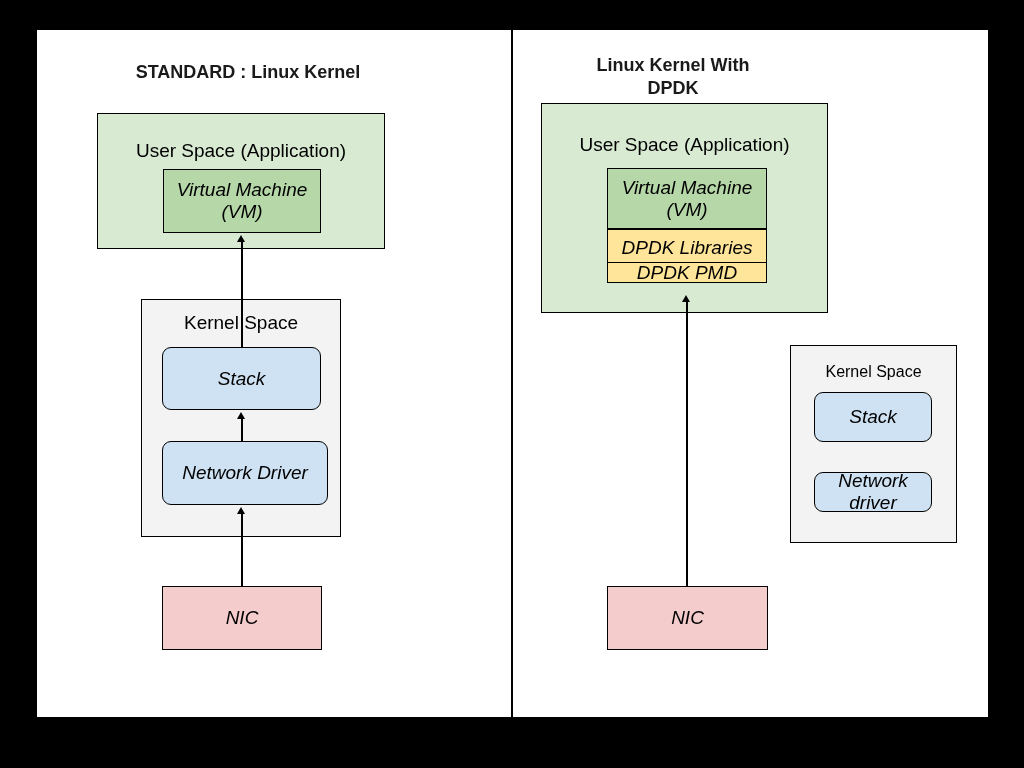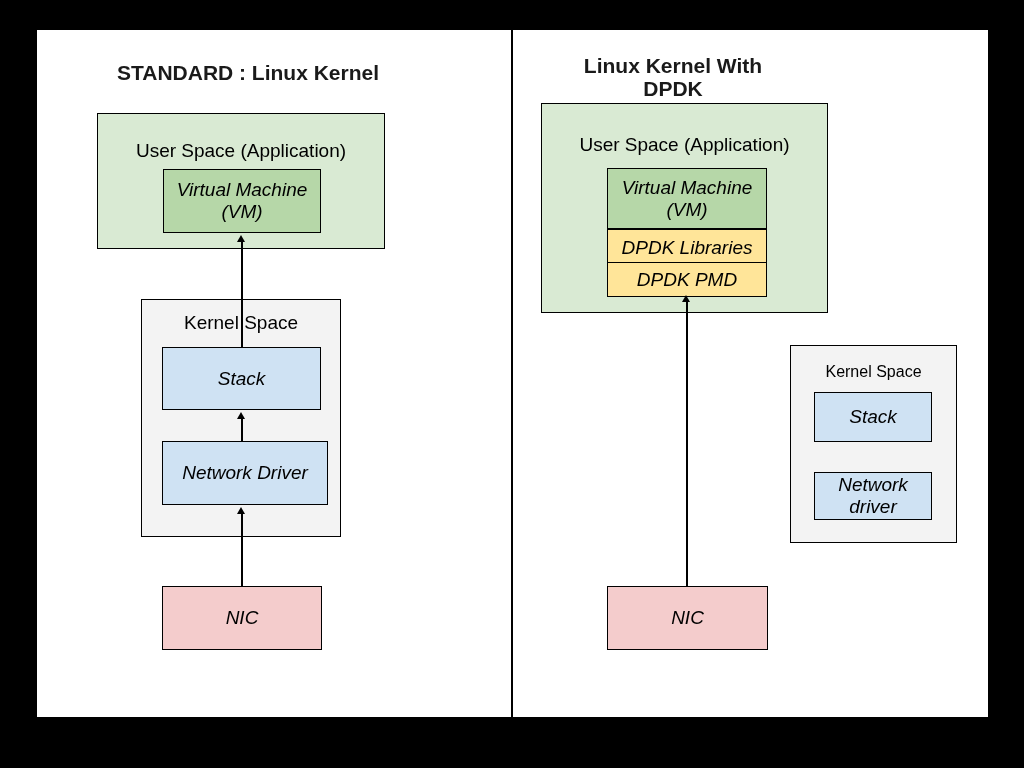--- a/index.html
+++ b/index.html
@@ -25,21 +25,21 @@
     left: 474px;
     top: 0;
     width: 2px;
     height: 687px;
     background: var(--border, #000000);
   }
   .title {
     position: absolute;
     text-align: center;
     font-weight: bold;
-    font-size: 21px;
+    font-size: 18px;
     line-height: 23px;
     color: #1a1a1a;
   }
   .title span { display: block; }
   .title-left  { left: 41px;  top: 31px; width: 340px; }
   .title-right { left: 486px; top: 24px; width: 300px; }
 
   .box {
     position: absolute;
     box-sizing: border-box;
@@ -60,43 +60,43 @@
     left: 0;
     right: 0;
     text-align: center;
   }
 
   
   .fill-userspace { background: var(--user-space-fill, #d9ead3); }
   .fill-vm        { background: var(--vm-fill, #b6d7a8); }
   .fill-dpdk      { background: var(--dpdk-fill, #ffe599); }
   .fill-kernel    { background: var(--kernel-fill, #f3f3f3); }
-  .fill-stack     { background: var(--stack-fill, #cfe2f3); }
+  .fill-stack     { background: var(--stack-fill, #cfe2f3); border-radius: 9px; }
   .fill-nic       { background: var(--nic-fill, #f4cccc); }
 
   
   .us-left      { left: 60px;  top: 83px;  width: 288px; height: 136px; }
   .us-left .top-label { top: 26px; }
   .vm-left      { left: 126px; top: 139px; width: 158px; height: 64px; }
   .kernel-left  { left: 104px; top: 269px; width: 200px; height: 238px; }
   .kernel-left .top-label { top: 12px; }
   .stack-left   { left: 125px; top: 317px; width: 159px; height: 63px; }
   .nd-left      { left: 125px; top: 411px; width: 166px; height: 64px; }
   .nic-left     { left: 125px; top: 556px; width: 160px; height: 64px; }
 
   
   .us-right     { left: 504px; top: 73px;  width: 287px; height: 210px; }
   .us-right .top-label { top: 30px; }
   .vm-right     { left: 570px; top: 138px; width: 160px; height: 61px; }
   .libs-right   { left: 570px; top: 199px; width: 160px; height: 37px; }
-  .pmd-right    { left: 570px; top: 232px; width: 160px; height: 35px; }
+  .pmd-right    { left: 570px; top: 232px; width: 160px; height: 21px; }
   .kernel-right { left: 753px; top: 315px; width: 167px; height: 198px; }
   .kernel-right .top-label { top: 17px; font-size: 16px; }
   .stack-right  { left: 777px; top: 362px; width: 118px; height: 50px; }
-  .nd-right     { left: 777px; top: 442px; width: 118px; height: 48px; }
+  .nd-right     { left: 777px; top: 442px; width: 118px; height: 40px; }
   .nic-right    { left: 570px; top: 556px; width: 161px; height: 64px; }
 
   
   .arrow-line {
     position: absolute;
     width: 1.5px;
     background: var(--border, #000000);
   }
   .arrow-head {
     position: absolute;

